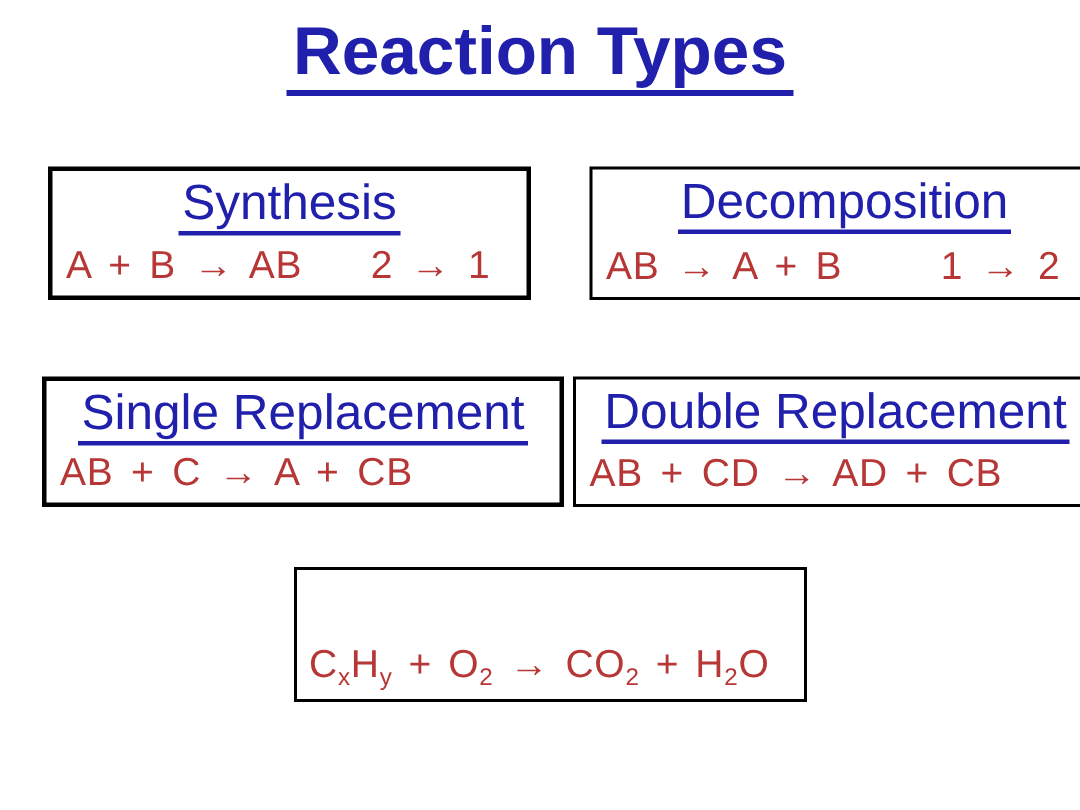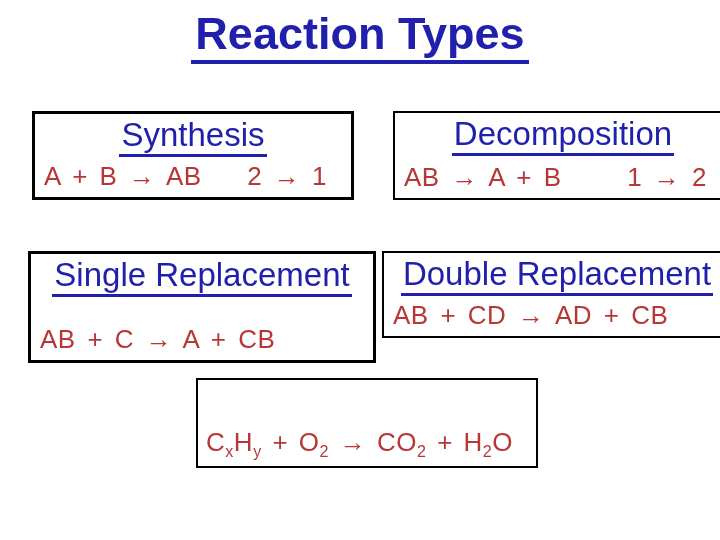--- a/index.html
+++ b/index.html
@@ -57,21 +57,21 @@
     font-size: 26px;
     font-weight: normal;
     color: var(--equation-red, #B73636);
     word-spacing: 4px;
     letter-spacing: 0.5px;
     white-space: nowrap;
   }
   .eq.single { justify-content: flex-start; }
   #box-synthesis      { left: 12px;  top: 111px; width: 322px; height: 89px; border-width: 3px; }
   #box-decomposition  { left: 373px; top: 111px; width: 340px; height: 89px; }
-  #box-single         { left: 8px;   top: 251px; width: 348px; height: 112px; border-width: 3px; }
+  #box-single         { left: 8px;   top: 251px; width: 348px; height: 87px; border-width: 3px; }
   #box-double         { left: 362px; top: 251px; width: 350px; height: 87px; }
   #box-combustion     { left: 176px; top: 378px; width: 342px; height: 90px; }
   #box-combustion .formula {
     position: absolute;
     left: 8px; bottom: 8px;
     font-size: 26px;
     font-weight: normal;
     color: var(--equation-red, #B73636);
     word-spacing: 3px;
     letter-spacing: 0.5px;

